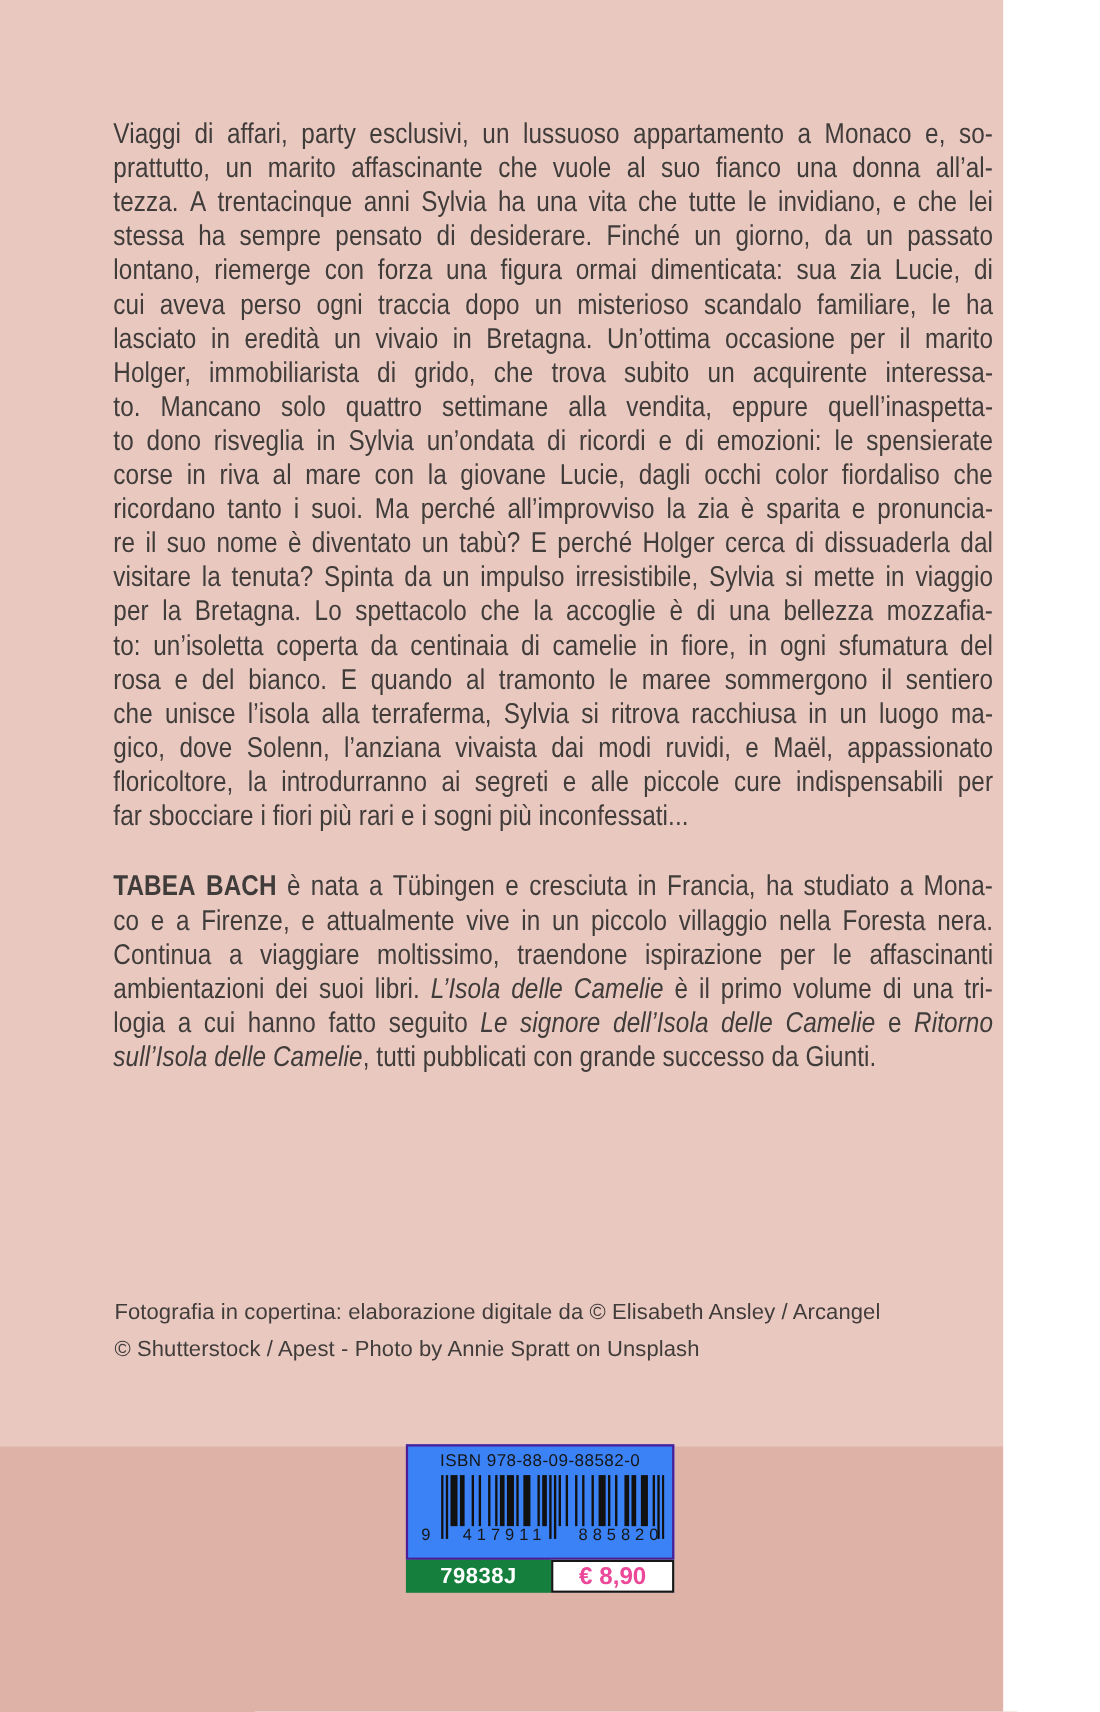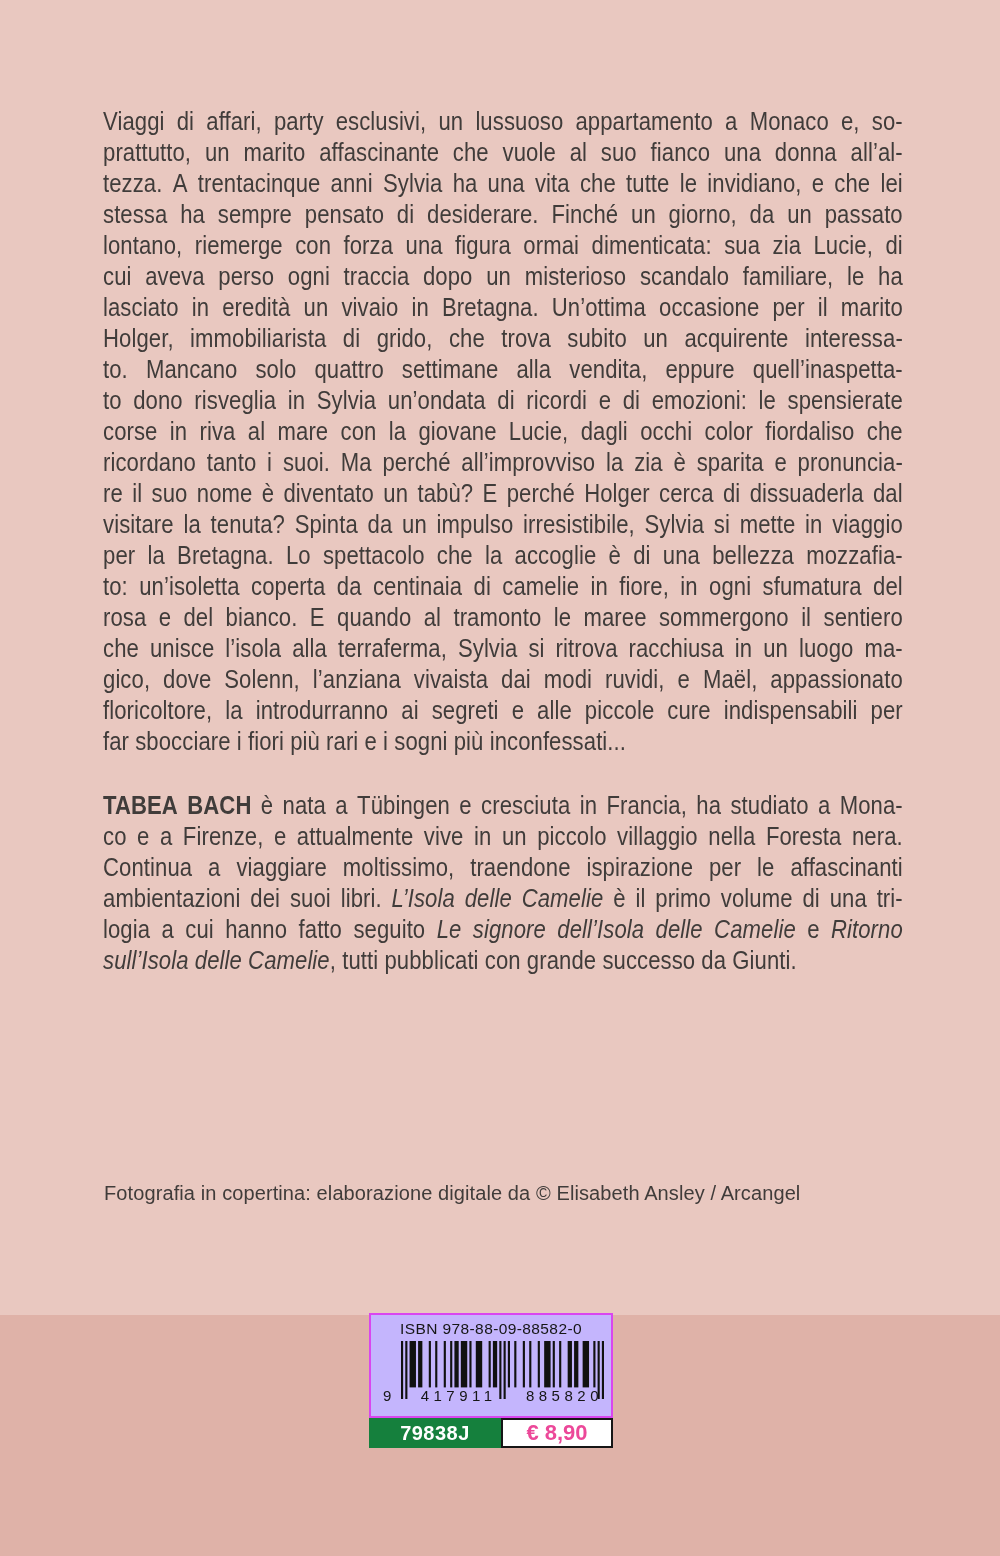--- a/index.html
+++ b/index.html
@@ -1,17 +1,17 @@
 <!DOCTYPE html>
 <html style="--bg-top: #e9c8c0; --bg-band: #dfb2a8; --ink: #403c3a;"><head>
 <meta charset="utf-8">
 <style>
   html,body{margin:0;padding:0}
   .page{
-    position:relative;width:1000px;height:1556px;overflow:hidden;
+    position:relative;width:912px;height:1556px;overflow:hidden;
     background:var(--bg-top,#e9c8c0);
     color:var(--ink,#403c3a);
     font-family:"Liberation Sans",sans-serif;
     text-decoration:underline;
   }
   .band{position:absolute;left:0;top:1315px;width:100%;height:241px;background:var(--bg-band,#dfb2a8)}
 
   
   .content{
     position:absolute;left:103px;top:106px;width:941px;
@@ -21,21 +21,21 @@
   .jline{display:flex;justify-content:space-between;align-items:baseline;height:31px;white-space:nowrap}
   .jline.last{justify-content:flex-start;gap:.28em}
   .word .b{font-weight:700}
   .word .i{font-style:italic}
   .bio{margin-top:33px}
 
   .credits{position:absolute;left:104px;top:1176px;font-size:20px;line-height:34px;font-weight:300;letter-spacing:.1px}
 
   
   .isbn-card{position:absolute;left:369px;top:1313px;width:244px}
-  .isbn-top{background:#c4b5fd;border:2px solid #d946ef;box-sizing:border-box;height:105px;overflow:hidden}
+  .isbn-top{background:#3b82f6;border:2px solid #4c1d95;box-sizing:border-box;height:105px;overflow:hidden}
   .isbn-label{text-align:center;font-size:15.5px;letter-spacing:.4px;margin-top:5px;color:#161616;font-weight:400}
   .bars{margin:3px 7px 0 30px;height:58px}
   .bars svg{display:block;width:100%;height:100%}
   .bars rect{fill:#111}
   .digits{display:flex;justify-content:space-between;margin:-12px 8px 0 12px;font-size:15px;color:#161616;align-items:baseline}
   .digits .d-grp{letter-spacing:4.5px}
   .isbn-row{display:flex;height:30px}
   .tag{flex:0 0 132px;background:#15803d;color:#fff;font-weight:700;font-size:20px;display:flex;align-items:center;justify-content:center;letter-spacing:.5px}
   .price{flex:1;background:#fff;border:2px solid #161616;box-sizing:border-box;color:#ec4899;font-weight:700;font-size:22px;display:flex;align-items:center;justify-content:center}
 </style>
@@ -435,20 +435,21 @@
           <span class="word"><span>grande</span></span>
           <span class="word"><span>successo</span></span>
           <span class="word"><span>da</span></span>
           <span class="word"><span>Giunti.</span></span>
         </div>
       </div>
   </div>
 
   <div class="credits">
     <div class="credit-line">Fotografia in copertina: elaborazione digitale da © Elisabeth Ansley / Arcangel</div>
+    <div class="credit-line">© Shutterstock / Apest - Photo by Annie Spratt on Unsplash</div>
   </div>
 
   <div class="isbn-card">
     <div class="isbn-top">
       <div class="isbn-label">ISBN 978-88-09-88582-0</div>
       <div class="bars">
           <svg viewBox="0 0 95 60" preserveAspectRatio="none">
             <rect x="0" y="0" width="1" height="60"></rect>
             <rect x="2" y="0" width="1" height="60"></rect>
             <rect x="4" y="0" width="3" height="48"></rect>

